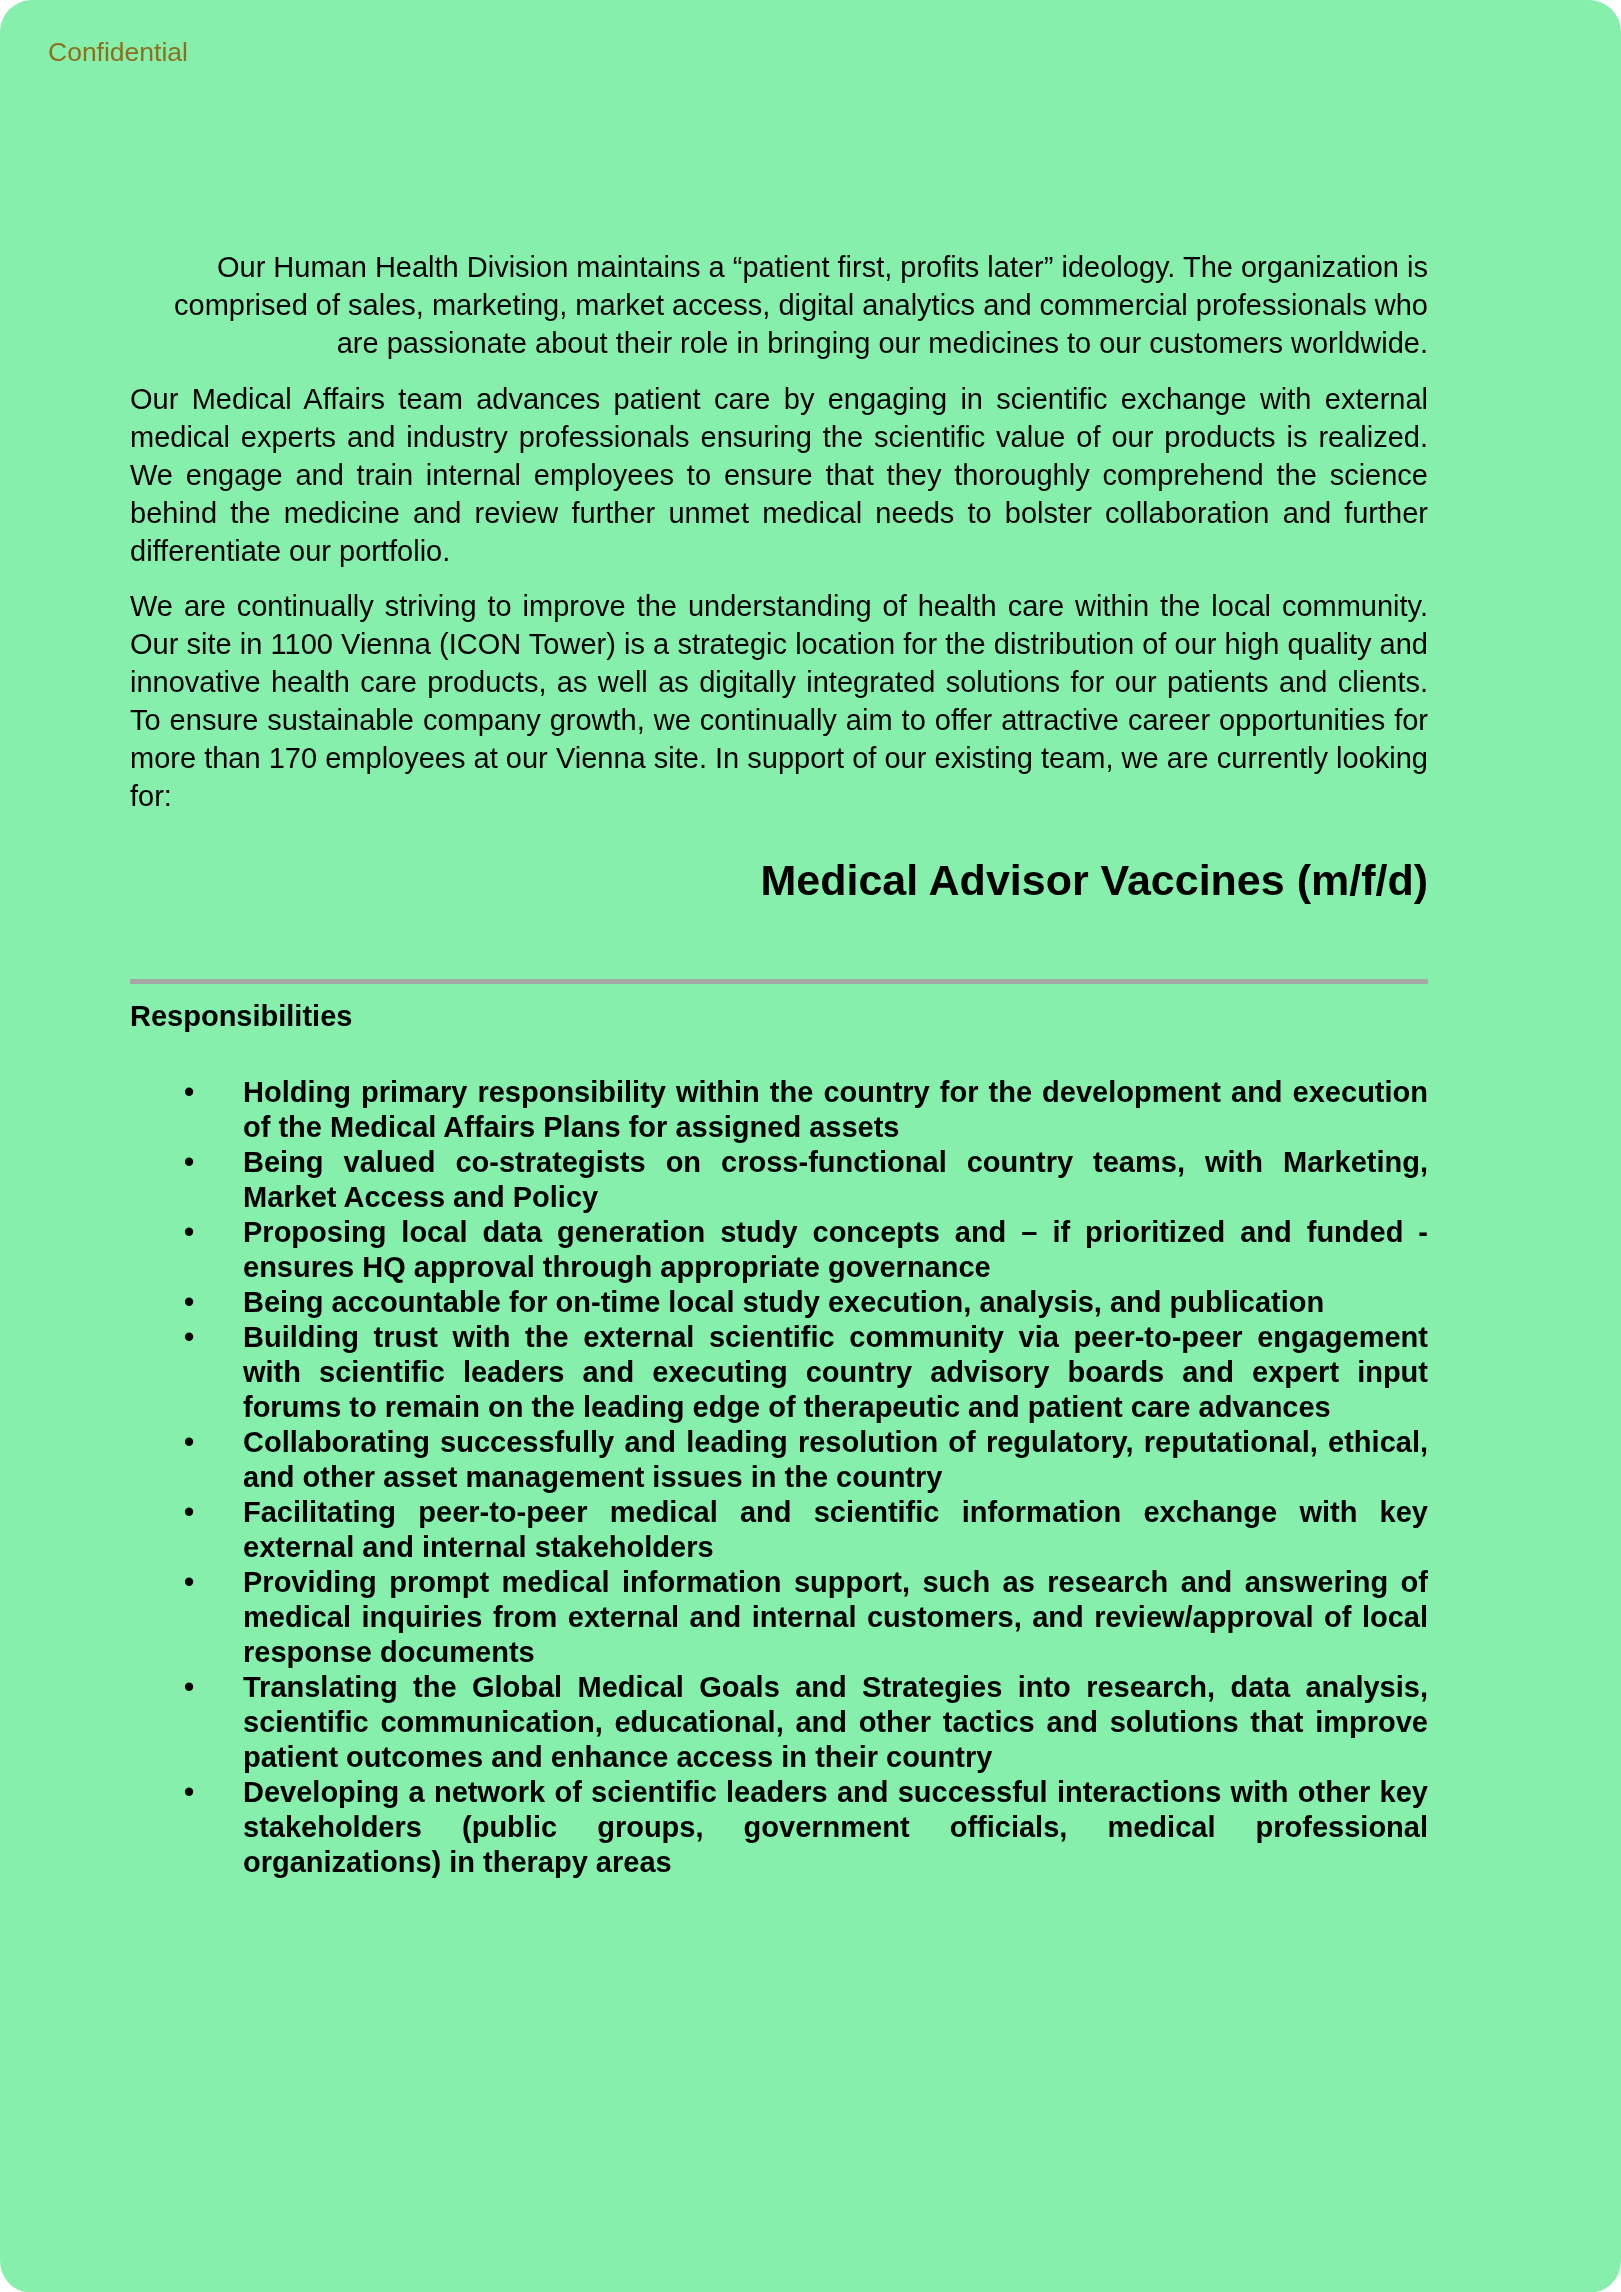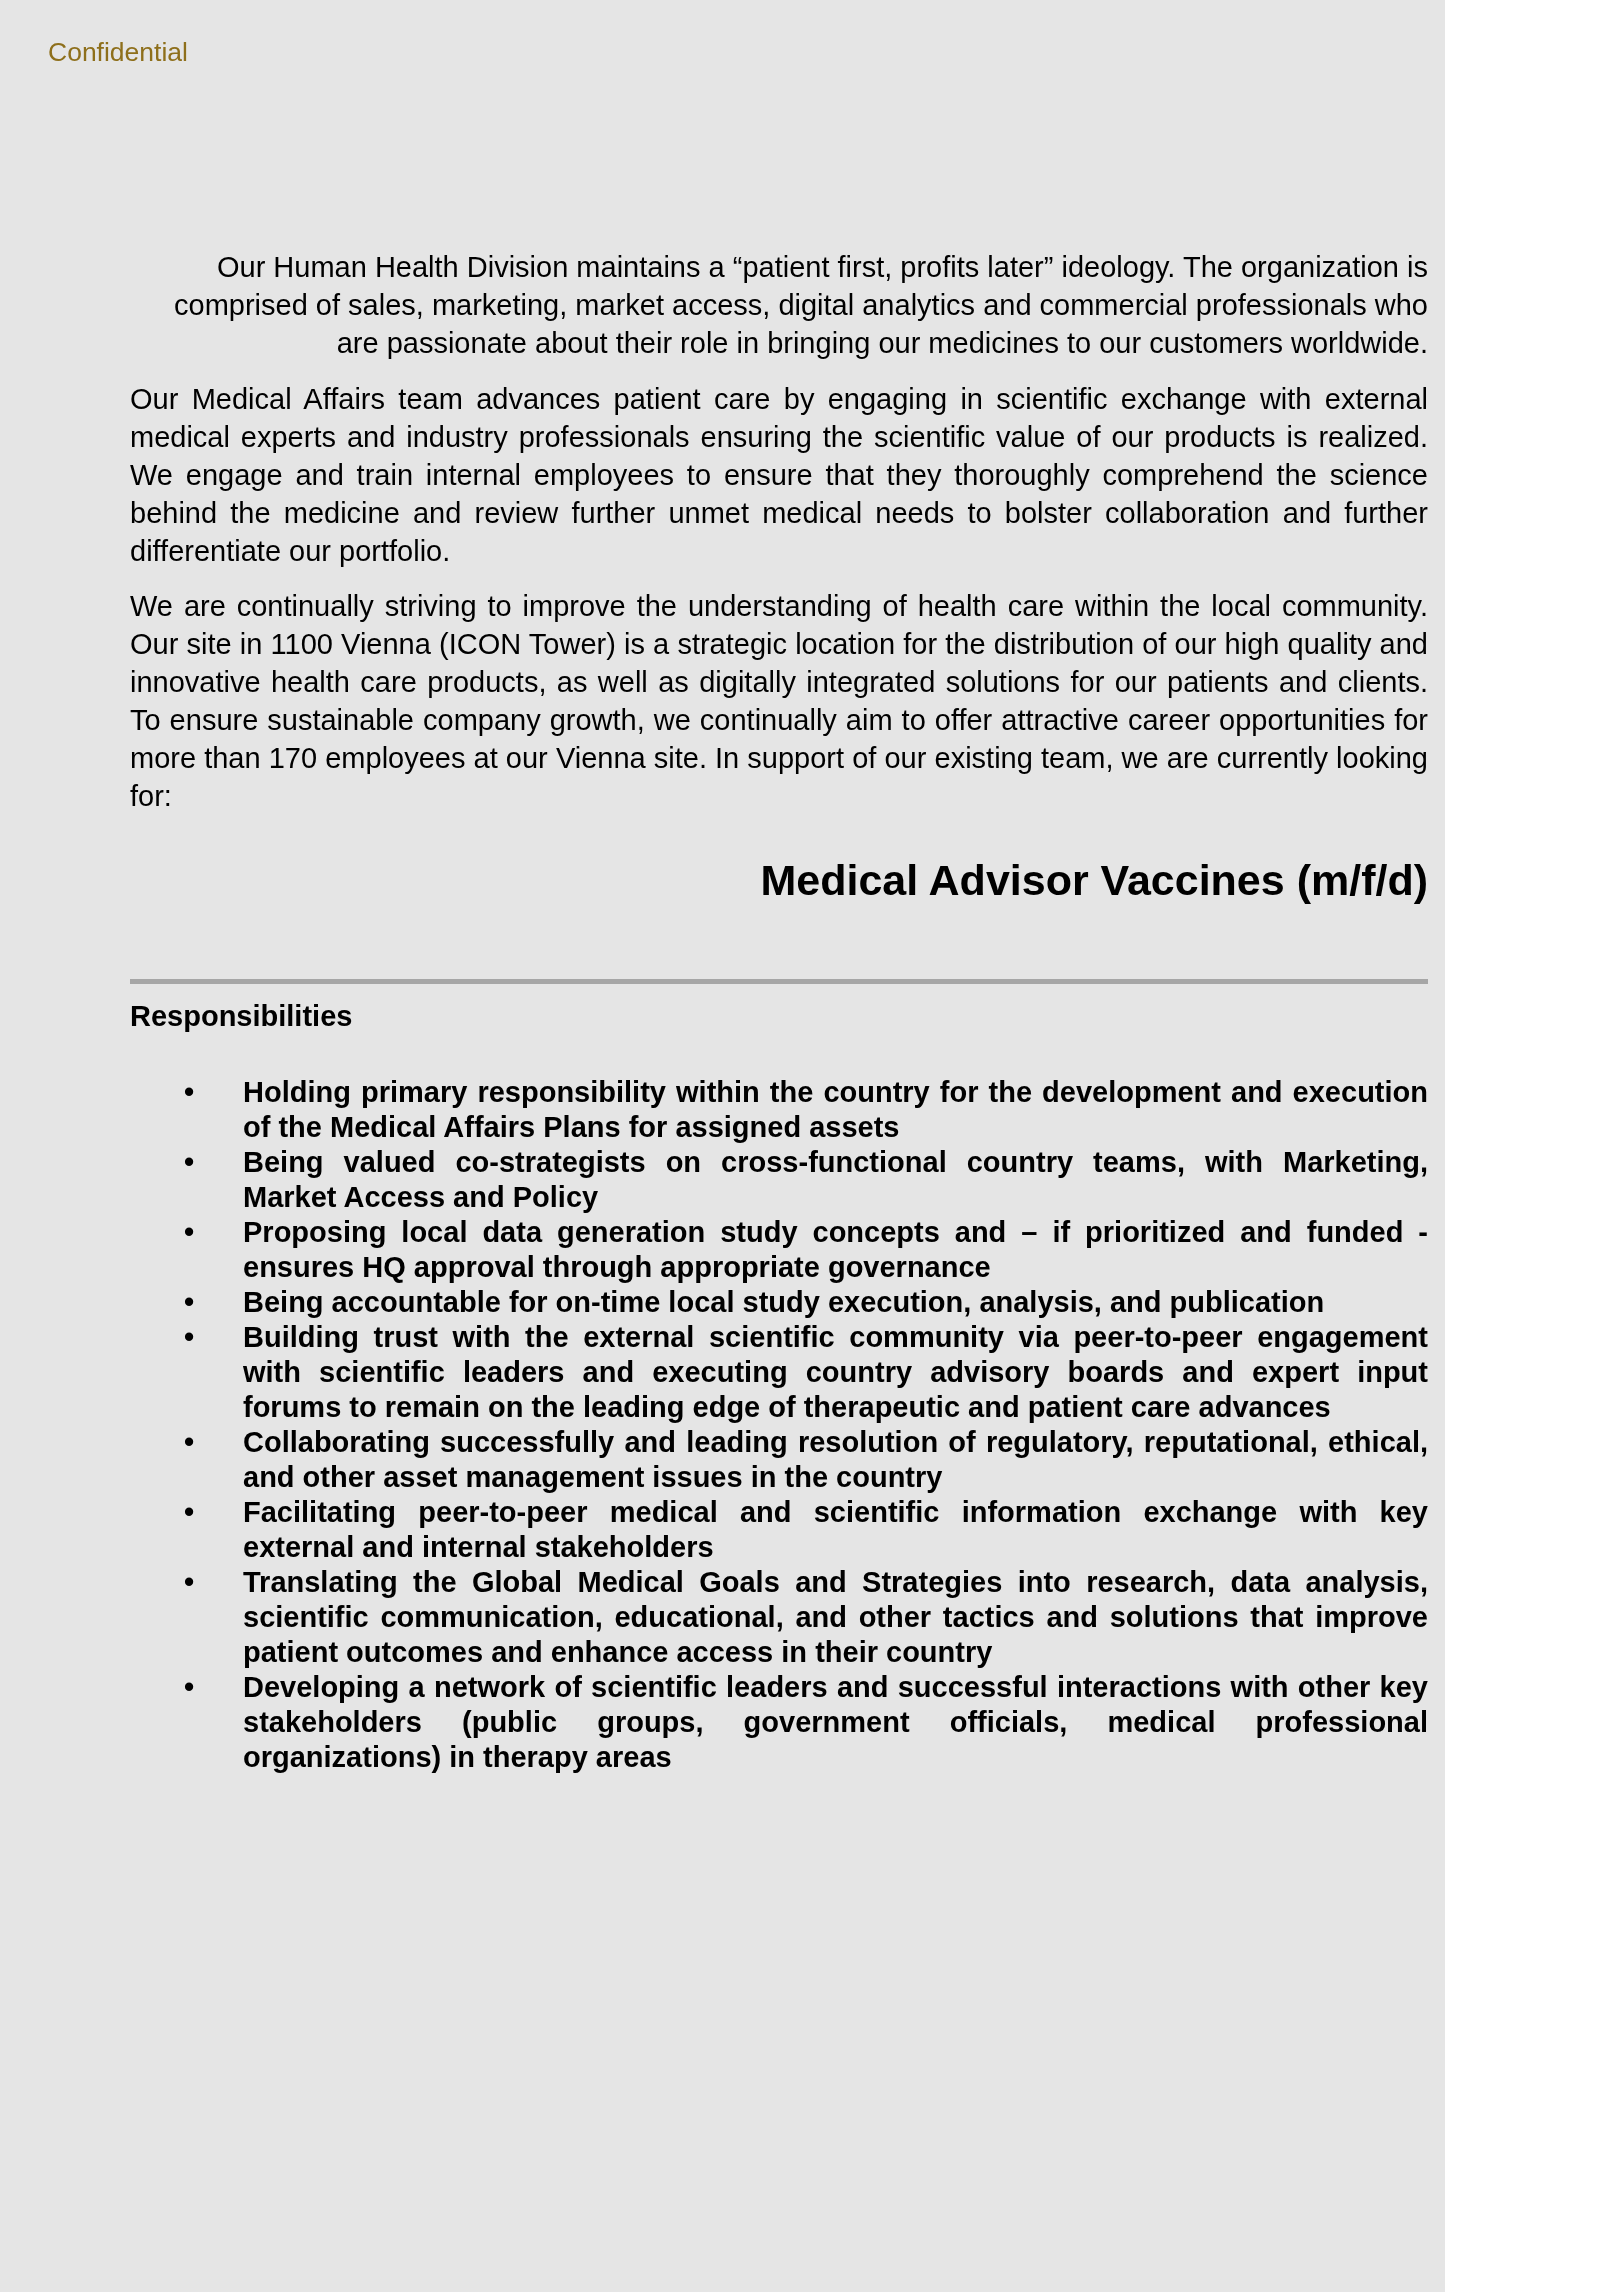--- a/index.html
+++ b/index.html
@@ -2,26 +2,27 @@
 <html><head>
 <meta charset="utf-8">
 <style>
   html, body {
     margin: 0;
     padding: 0;
     background: #ffffff;
   }
   .page {
     position: relative;
-    width: 1445px;
+    width: 1621px;
     height: 2293px;
-    background: #e5e5e5;
+    background: #86efac;
     font-family: "Liberation Sans", sans-serif;
     color: #000000;
     overflow: hidden;
+    border-radius: 32px;
   }
   .confidential {
     position: absolute;
     left: 48px;
     top: 37px;
     font-size: 26.5px;
     line-height: 31px;
     color: #8E6F1B;
   }
   .content {
@@ -104,19 +105,20 @@
     <h2 class="section-heading">Responsibilities</h2>
 
     <ul class="bullet-list">
       <li>Holding primary responsibility within the country for the development and execution of the Medical Affairs Plans for assigned assets</li>
       <li>Being valued co-strategists on cross-functional country teams, with Marketing, Market Access and Policy</li>
       <li>Proposing local data generation study concepts and – if prioritized and funded - ensures HQ approval through appropriate governance</li>
       <li>Being accountable for on-time local study execution, analysis, and publication</li>
       <li>Building trust with the external scientific community via peer-to-peer engagement with scientific leaders and executing country advisory boards and expert input forums to remain on the leading edge of therapeutic and patient care advances</li>
       <li>Collaborating successfully and leading resolution of regulatory, reputational, ethical, and other asset management issues in the country</li>
       <li>Facilitating peer-to-peer medical and scientific information exchange with key external and internal stakeholders</li>
+      <li>Providing prompt medical information support, such as research and answering of medical inquiries from external and internal customers, and review/approval of local response documents</li>
       <li>Translating the Global Medical Goals and Strategies into research, data analysis, scientific communication, educational, and other tactics and solutions that improve patient outcomes and enhance access in their country</li>
       <li>Developing a network of scientific leaders and successful interactions with other key stakeholders (public groups, government officials, medical professional organizations) in therapy areas</li>
     </ul>
 
   </div>
 </div>
 
 
 </body></html>

